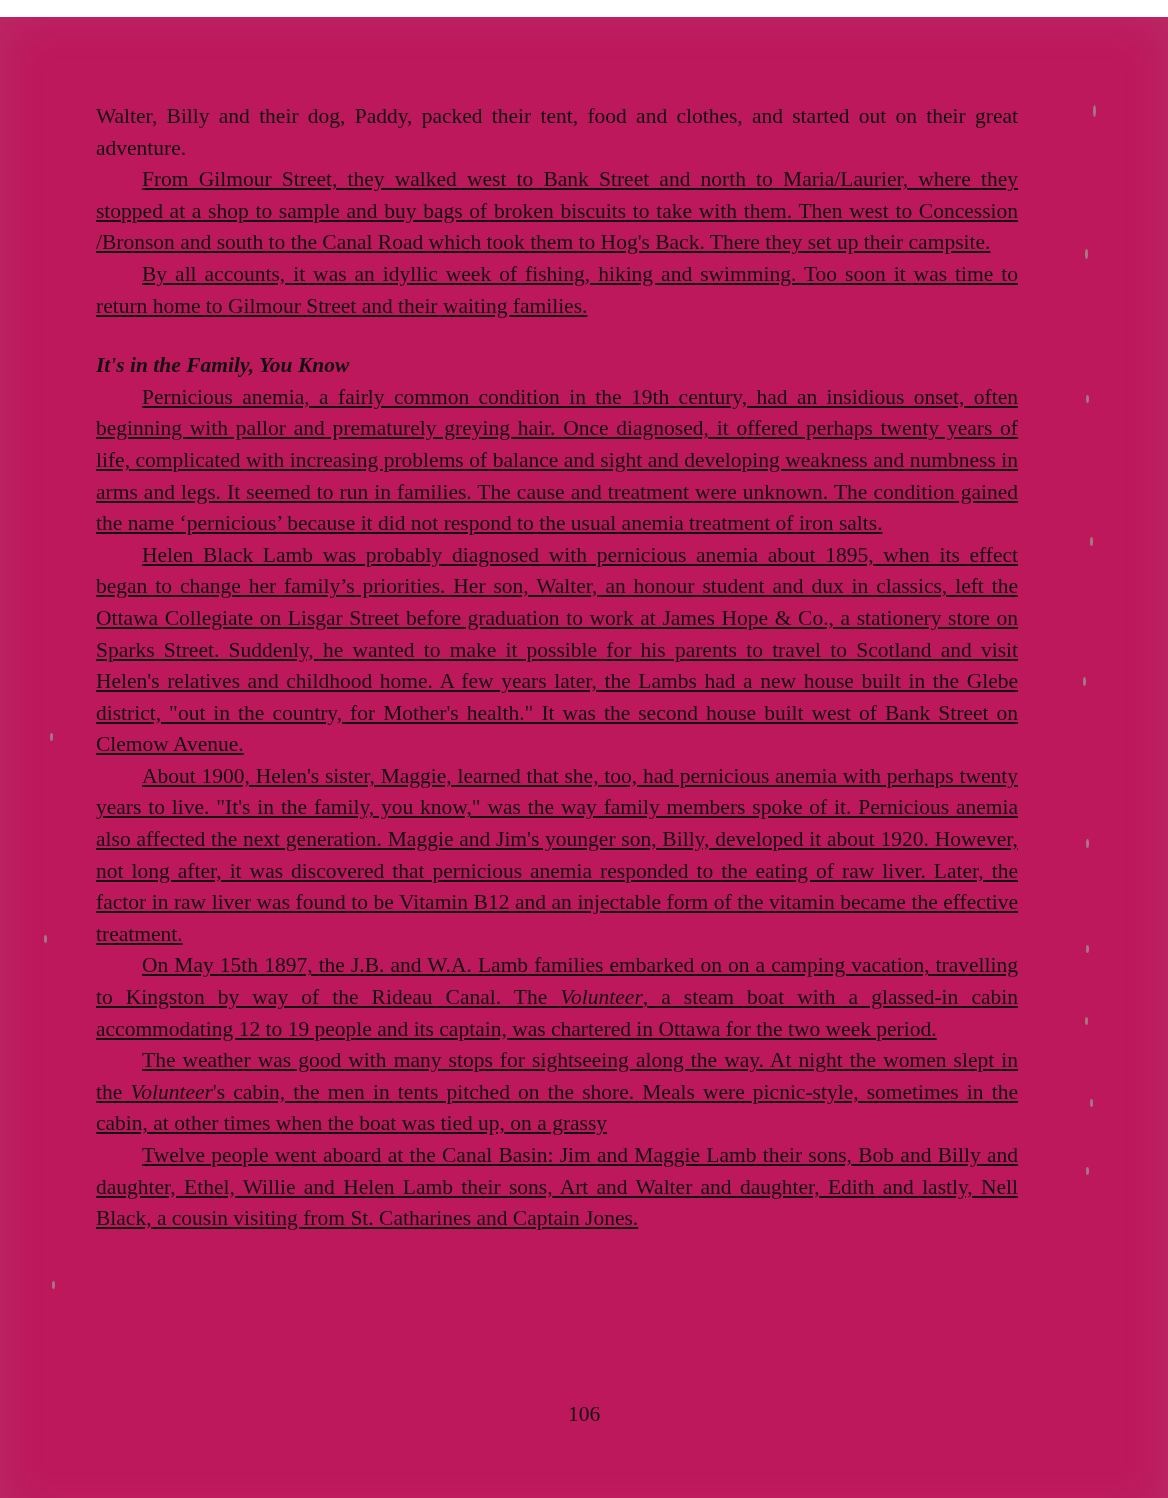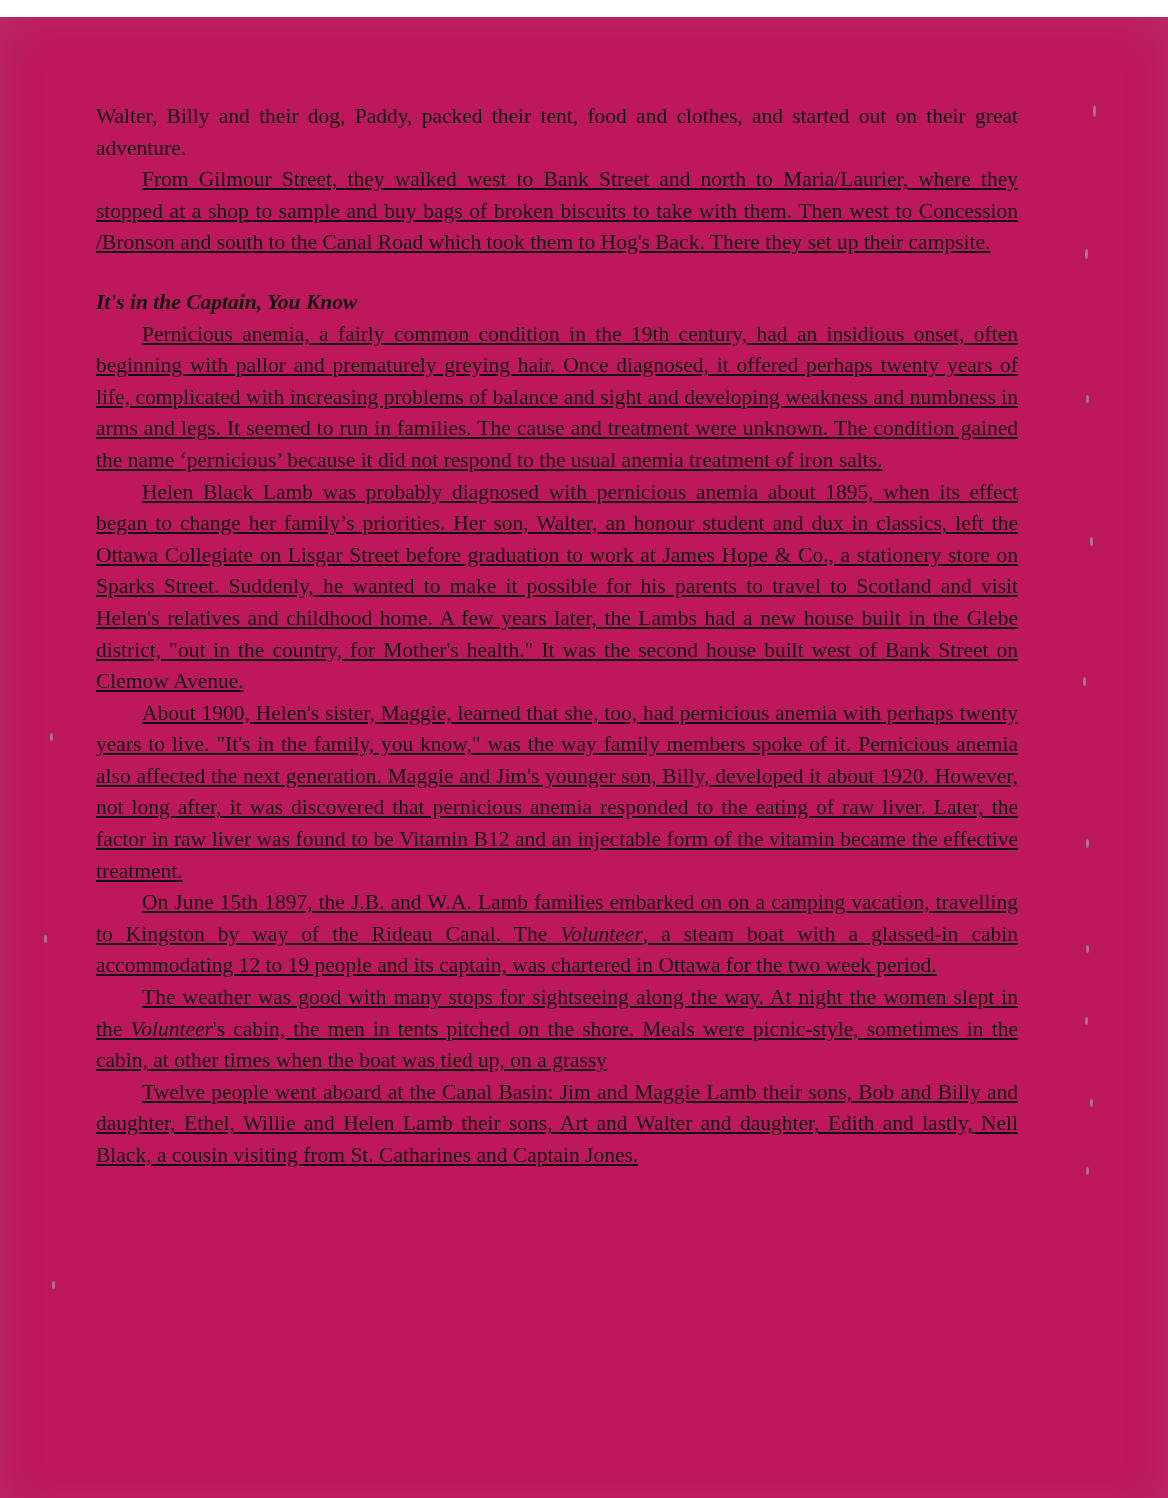--- a/index.html
+++ b/index.html
@@ -80,32 +80,34 @@
 </style>
 </head>
 <body>
 
 <div class="page">
 
   <div class="text-column">
 
     <p class="para">Walter, Billy and their dog, Paddy, packed their tent, food and clothes, and started out on their great adventure.</p>
     <p class="para indent">From Gilmour Street, they walked west to Bank Street and north to Maria/Laurier, where they stopped at a shop to sample and buy bags of broken biscuits to take with them. Then west to Concession /Bronson and south to the Canal Road which took them to Hog's Back. There they set up their campsite.</p>
+    <p class="para indent">By all accounts, it was an idyllic week of fishing, hiking and swimming. Too soon it was time to return home to Gilmour Street and their waiting families.</p>
 
-    <h2 class="section-head">It's in the Captain, You Know</h2>
+    <h2 class="section-head">It's in the Family, You Know</h2>
     <p class="para indent">Pernicious anemia, a fairly common condition in the 19th century, had an insidious onset, often beginning with pallor and prematurely greying hair. Once diagnosed, it offered perhaps twenty years of life, complicated with increasing problems of balance and sight and developing weakness and numbness in arms and legs. It seemed to run in families. The cause and treatment were unknown. The condition gained the name ‘pernicious’ because it did not respond to the usual anemia treatment of iron salts.</p>
     <p class="para indent">Helen Black Lamb was probably diagnosed with pernicious anemia about 1895, when its effect began to change her family’s priorities. Her son, Walter, an honour student and dux in classics, left the Ottawa Collegiate on Lisgar Street before graduation to work at James Hope &amp; Co., a stationery store on Sparks Street. Suddenly, he wanted to make it possible for his parents to travel to Scotland and visit Helen's relatives and childhood home. A few years later, the Lambs had a new house built in the Glebe district, "out in the country, for Mother's health." It was the second house built west of Bank Street on Clemow Avenue.</p>
     <p class="para indent">About 1900, Helen's sister, Maggie, learned that she, too, had pernicious anemia with perhaps twenty years to live. "It's in the family, you know," was the way family members spoke of it. Pernicious anemia also affected the next generation. Maggie and Jim's younger son, Billy, developed it about 1920. However, not long after, it was discovered that pernicious anemia responded to the eating of raw liver. Later, the factor in raw liver was found to be Vitamin B12 and an injectable form of the vitamin became the effective treatment.</p>
 
-    <p class="para indent"><span>On June 15th 1897, the J.B. and W.A. Lamb families embarked on on a camping vacation, travelling to Kingston by way of the Rideau Canal. The </span><span class="italic">Volunteer</span><span>, a steam boat with a glassed-in cabin accommodating 12 to 19 people and its captain, was chartered in Ottawa for the two week period.</span></p>
+    <p class="para indent"><span>On May 15th 1897, the J.B. and W.A. Lamb families embarked on on a camping vacation, travelling to Kingston by way of the Rideau Canal. The </span><span class="italic">Volunteer</span><span>, a steam boat with a glassed-in cabin accommodating 12 to 19 people and its captain, was chartered in Ottawa for the two week period.</span></p>
     <p class="para indent"><span>The weather was good with many stops for sightseeing along the way. At night the women slept in the </span><span class="italic">Volunteer</span><span>'s cabin, the men in tents pitched on the shore. Meals were picnic-style, sometimes in the cabin, at other times when the boat was tied up, on a grassy</span></p>
     <p class="para indent">Twelve people went aboard at the Canal Basin: Jim and Maggie Lamb their sons, Bob and Billy and daughter, Ethel, Willie and Helen Lamb their sons, Art and Walter and daughter, Edith and lastly, Nell Black, a cousin visiting from St. Catharines and Captain Jones.</p>
 
   </div>
 
+  <div class="page-number">106</div>
 
   <div class="speck" style="left:1093px; top:88px; width:3px; height:12px;"></div>
   <div class="speck" style="left:1085px; top:232px; width:3px; height:10px;"></div>
   <div class="speck" style="left:1086px; top:378px; width:3px; height:8px;"></div>
   <div class="speck" style="left:1090px; top:520px; width:3px; height:9px;"></div>
   <div class="speck" style="left:1083px; top:660px; width:3px; height:9px;"></div>
   <div class="speck" style="left:1086px; top:822px; width:3px; height:9px;"></div>
   <div class="speck" style="left:1086px; top:928px; width:3px; height:8px;"></div>
   <div class="speck" style="left:1085px; top:1000px; width:3px; height:8px;"></div>
   <div class="speck" style="left:1090px; top:1082px; width:3px; height:8px;"></div>

